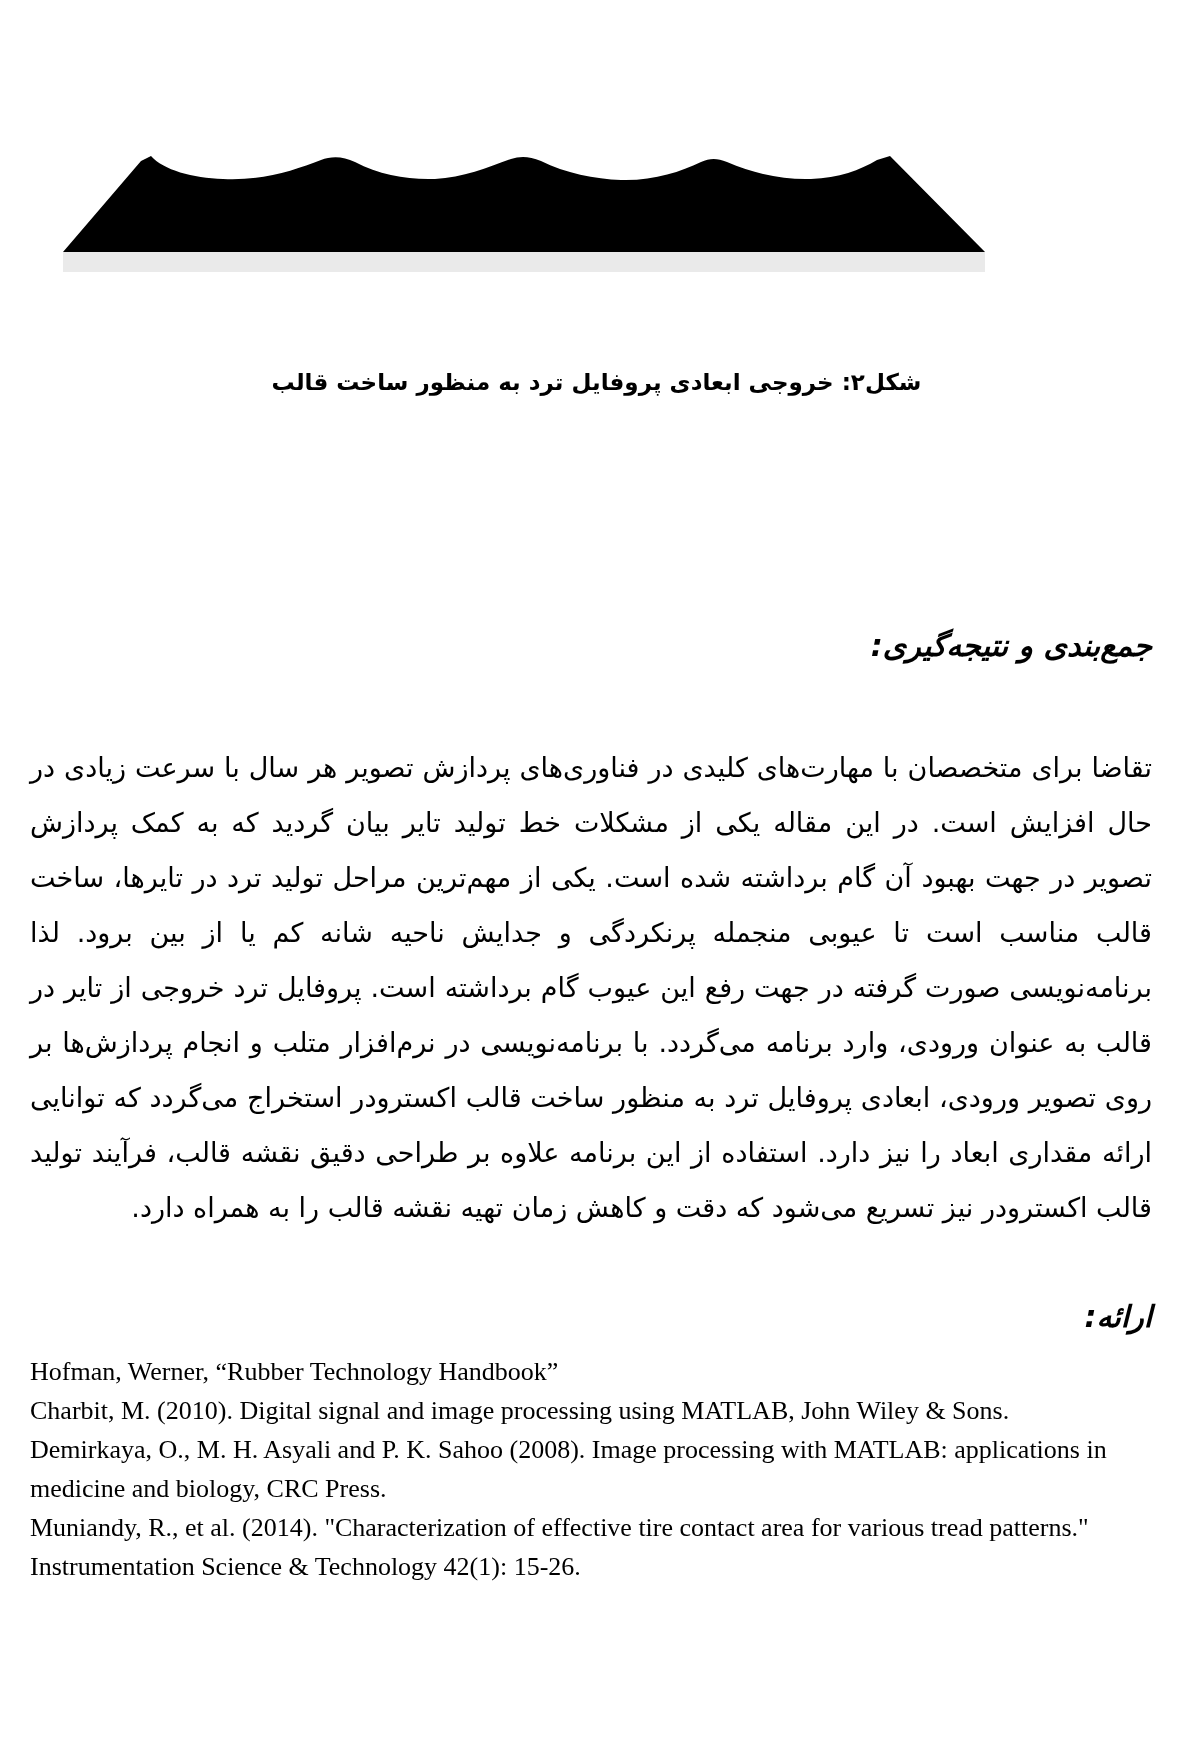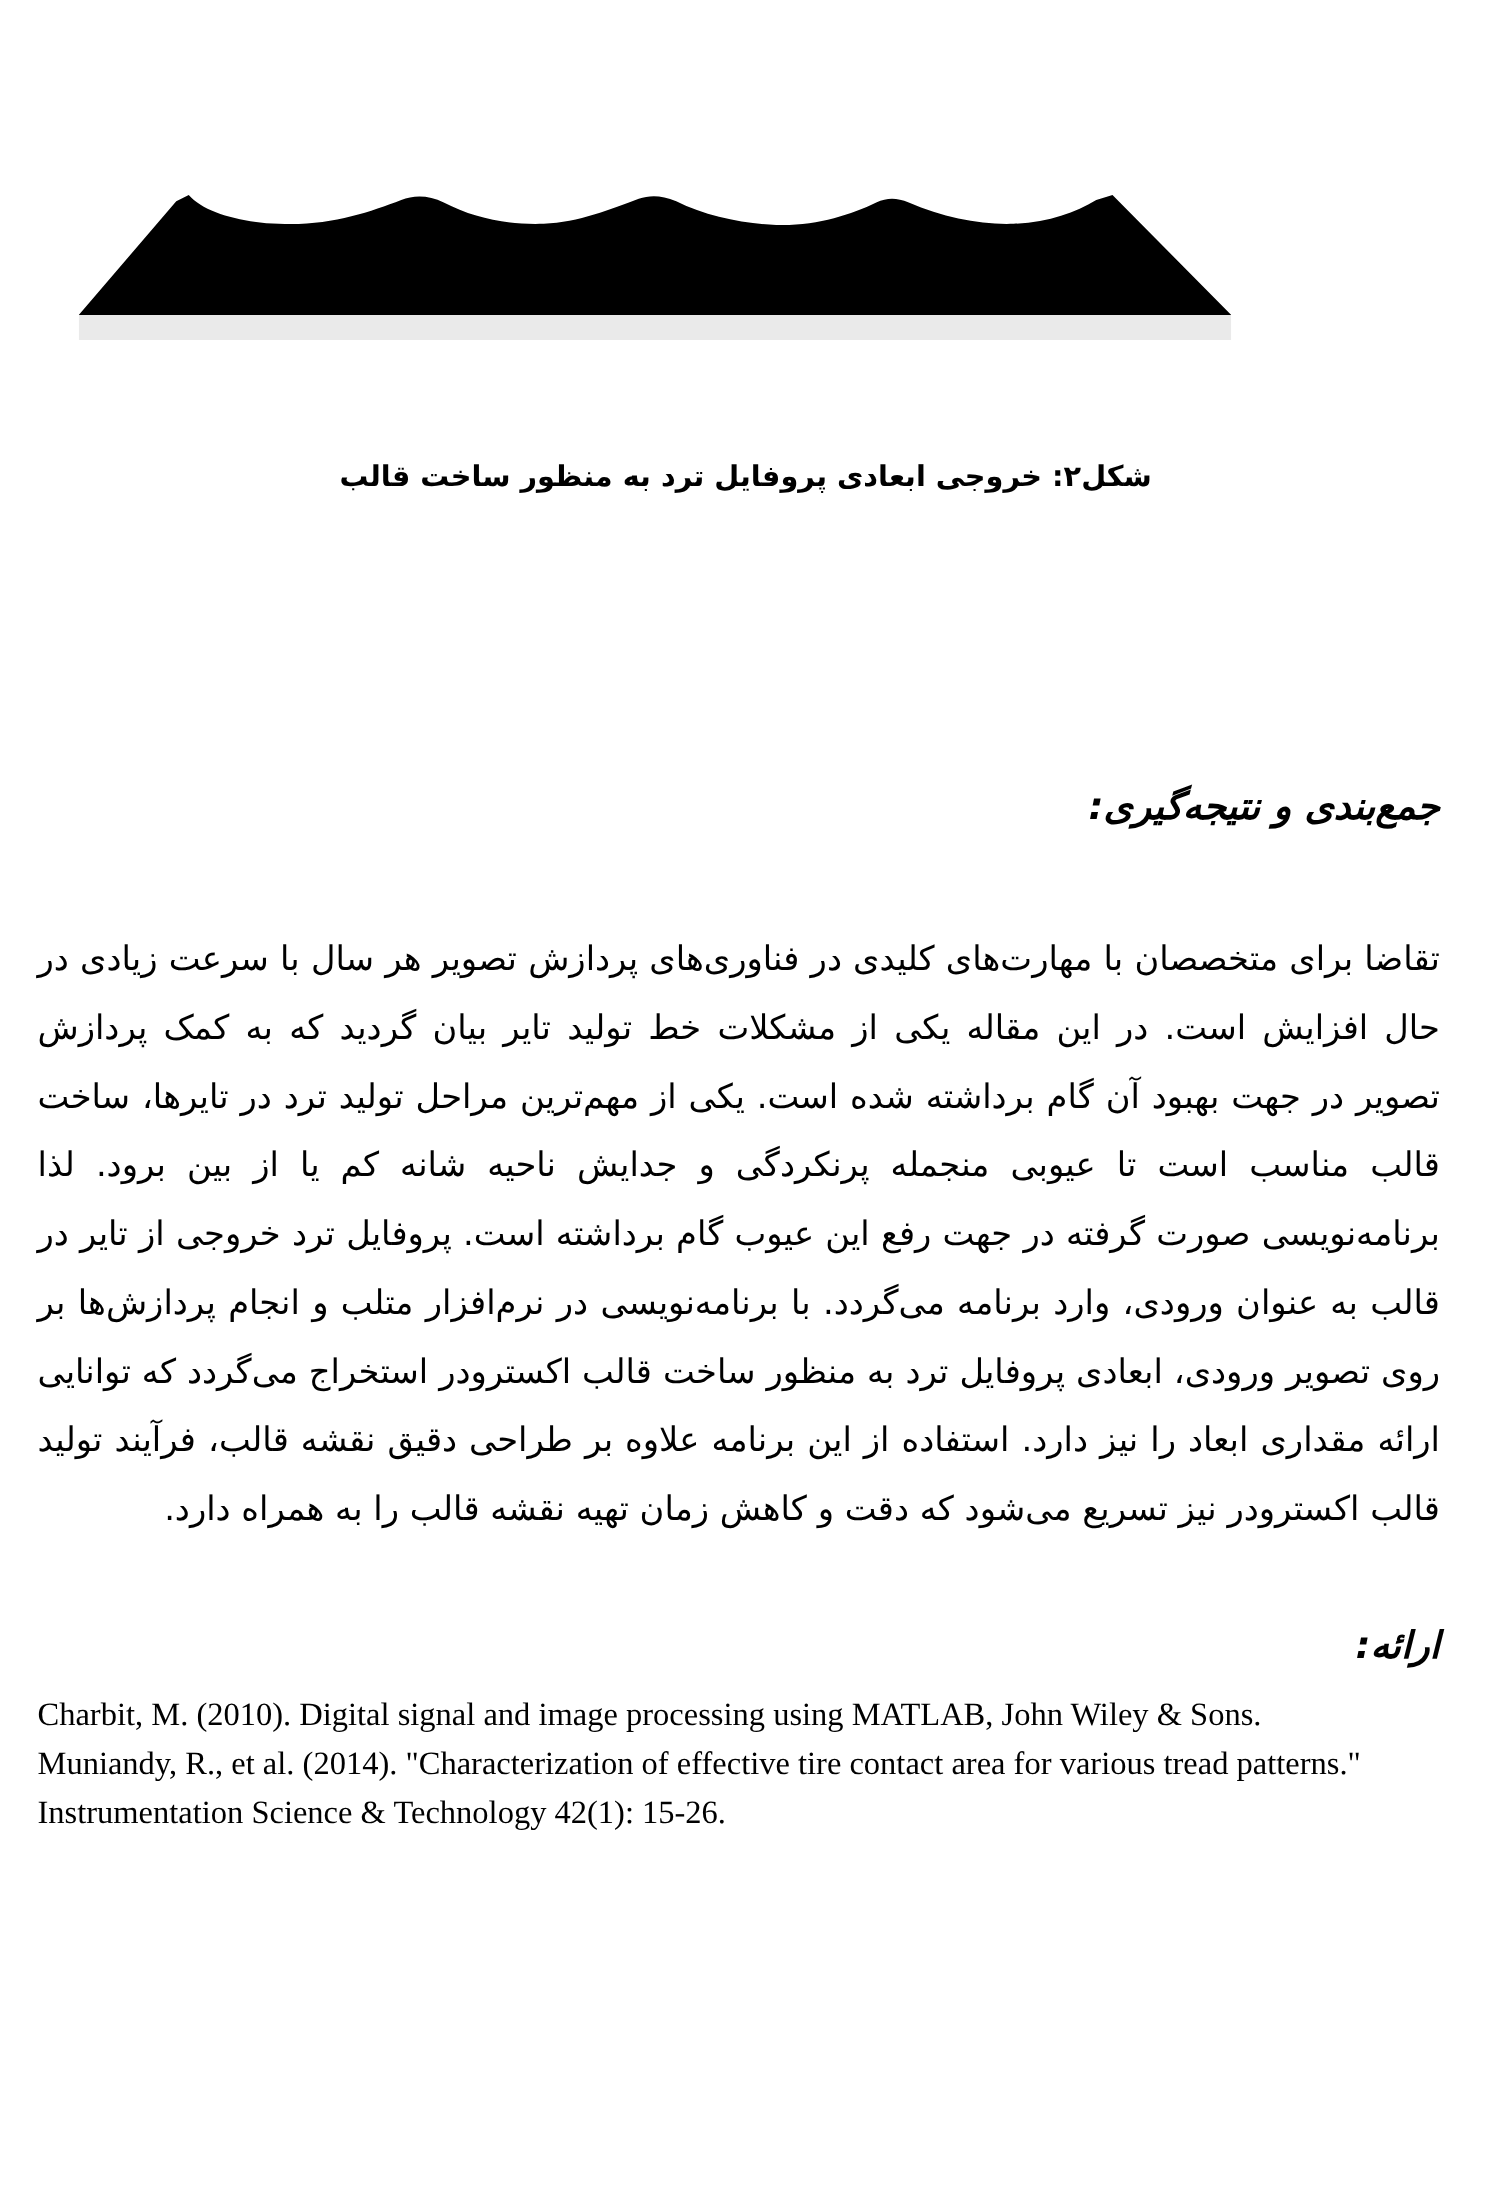--- a/index.html
+++ b/index.html
@@ -98,15 +98,17 @@
 
 <div class="figure-caption">شکل۲: خروجی ابعادی پروفایل ترد به منظور ساخت قالب</div>
 
 <div class="rtl-heading summary-heading">جمع‌بندی و نتیجه‌گیری:</div>
 
 <div class="summary-paragraph">تقاضا برای متخصصان با مهارت‌های کلیدی در فناوری‌های پردازش تصویر هر سال با سرعت زیادی در حال افزایش است. در این مقاله یکی از مشکلات خط تولید تایر بیان گردید که به کمک پردازش تصویر در جهت بهبود آن گام برداشته شده است. یکی از مهم‌ترین مراحل تولید ترد در تایرها، ساخت قالب مناسب است تا عیوبی منجمله پرنکردگی و جدایش ناحیه شانه کم یا از بین برود. لذا برنامه‌نویسی صورت گرفته در جهت رفع این عیوب گام برداشته است. پروفایل ترد خروجی از تایر در قالب به عنوان ورودی، وارد برنامه می‌گردد. با برنامه‌نویسی در نرم‌افزار متلب و انجام پردازش‌ها بر روی تصویر ورودی، ابعادی پروفایل ترد به منظور ساخت قالب اکسترودر استخراج می‌گردد که توانایی ارائه مقداری ابعاد را نیز دارد. استفاده از این برنامه علاوه بر طراحی دقیق نقشه قالب، فرآیند تولید قالب اکسترودر نیز تسریع می‌شود که دقت و کاهش زمان تهیه نقشه قالب را به همراه دارد.</div>
 
 <div class="rtl-heading references-heading">ارائه:</div>
 
 <div class="references-list">
+  <p>Hofman, Werner, “Rubber Technology Handbook”</p>
   <p>Charbit, M. (2010). Digital signal and image processing using MATLAB, John Wiley &amp; Sons.</p>
+  <p>Demirkaya, O., M. H. Asyali and P. K. Sahoo (2008). Image processing with MATLAB: applications in medicine and biology, CRC Press.</p>
   <p>Muniandy, R., et al. (2014). "Characterization of effective tire contact area for various tread patterns." Instrumentation Science &amp; Technology 42(1): 15-26.</p>
 </div>
 
 </body></html>

